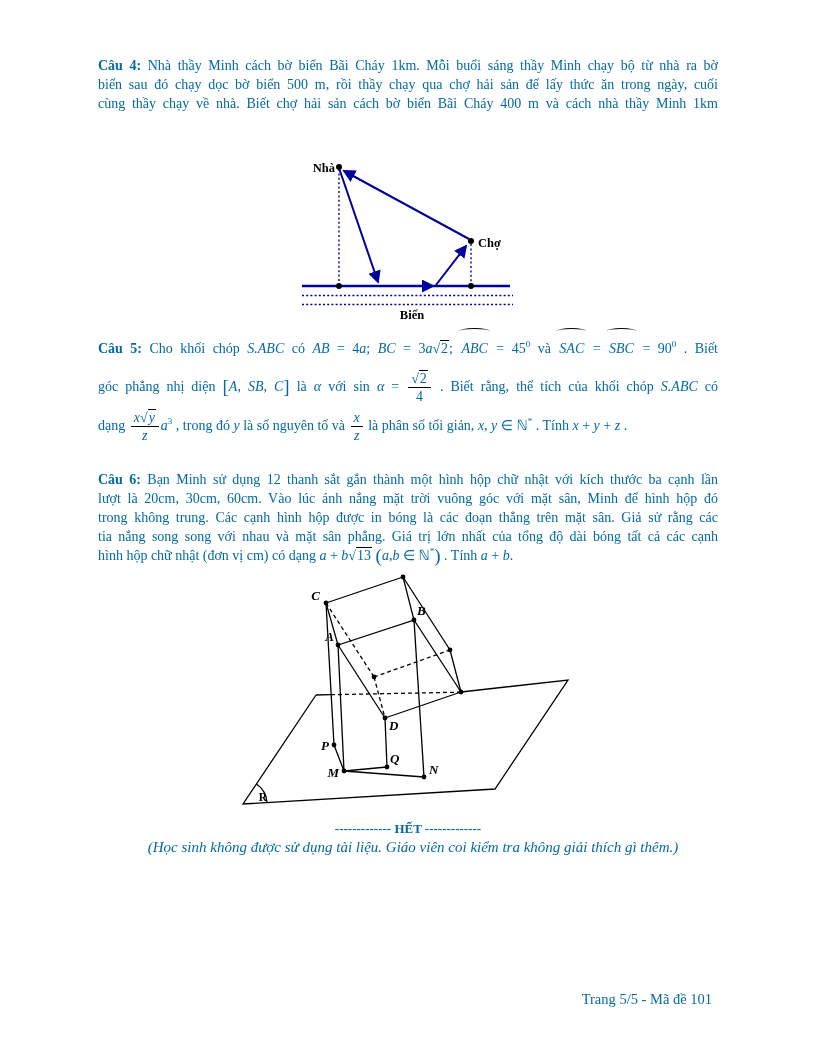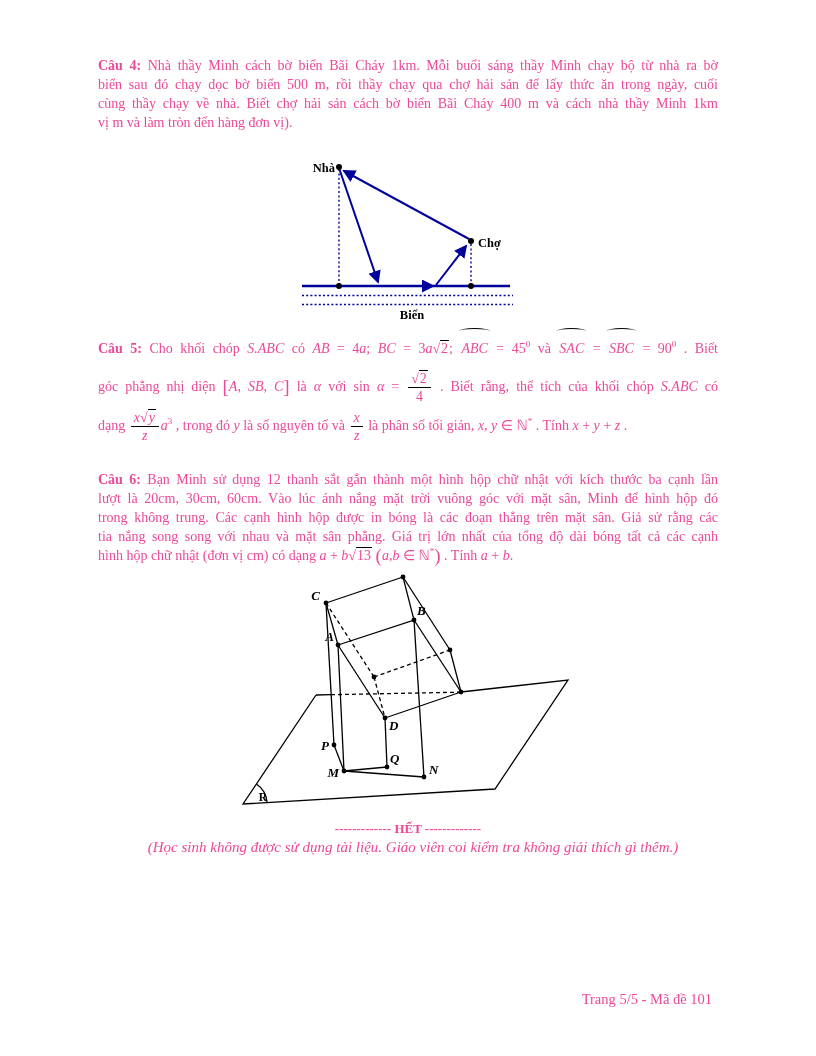--- a/index.html
+++ b/index.html
@@ -1,17 +1,17 @@
 <!DOCTYPE html>
 <html><head>
 <meta charset="utf-8">
 <style>
   html,body{margin:0;padding:0;background:#e8e8e8;}
   .page{position:relative;width:816px;height:1056px;background:#ffffff;margin:0 auto;
-        font-family:"Liberation Serif",serif;color:#ec4899;overflow:hidden;}
+        font-family:"Liberation Serif",serif;color:#0369a1;overflow:hidden;}
   .block{position:absolute;font-size:14px;line-height:19px;}
   .para{width:620px;}
   .pline{text-align:justify;text-align-last:justify;}
   .pline.last{text-align-last:left;}
   b{font-weight:bold;}
   i{font-style:italic;}
   sup{font-size:9px;line-height:0;}
   .hat{position:relative;display:inline-block;padding:8px 1px;}
   .hat::before{content:"";position:absolute;left:-1px;right:-1px;top:-3px;height:5px;
                border-top:1.2px solid #000;
@@ -35,21 +35,20 @@
 </style>
 </head>
 <body>
 
 <div class="page">
 
   <div class="block para" style="top:56px;left:98px;">
     <div class="pline"><b>Câu 4:</b><span> Nhà thầy Minh cách bờ biển Bãi Cháy 1km. Mỗi buổi sáng thầy Minh chạy bộ từ nhà ra bờ</span></div>
     <div class="pline"><span>biển sau đó chạy dọc bờ biển 500 m, rồi thầy chạy qua chợ hải sản để lấy thức ăn trong ngày, cuối</span></div>
     <div class="pline"><span>cùng thầy chạy về nhà. Biết chợ hải sản cách bờ biển Bãi Cháy 400 m và cách nhà thầy Minh 1km</span></div>
-    <div class="pline last"><span>vị m và làm tròn đến hàng đơn vị).</span></div>
   </div>
 
   <svg style="left:295px;top:157px;" width="230" height="172" viewBox="0 0 230 172">
     <defs>
       <marker id="ah" viewBox="0 0 10 10" refX="8.5" refY="5" markerWidth="6.5" markerHeight="6.5" orient="auto-start-reverse">
         <path d="M0,0 L10,5 L0,10 z" fill="#00009A"></path>
       </marker>
     </defs>
 
     <line x1="7" y1="129" x2="215" y2="129" stroke="#00009A" stroke-width="2.4"></line>

